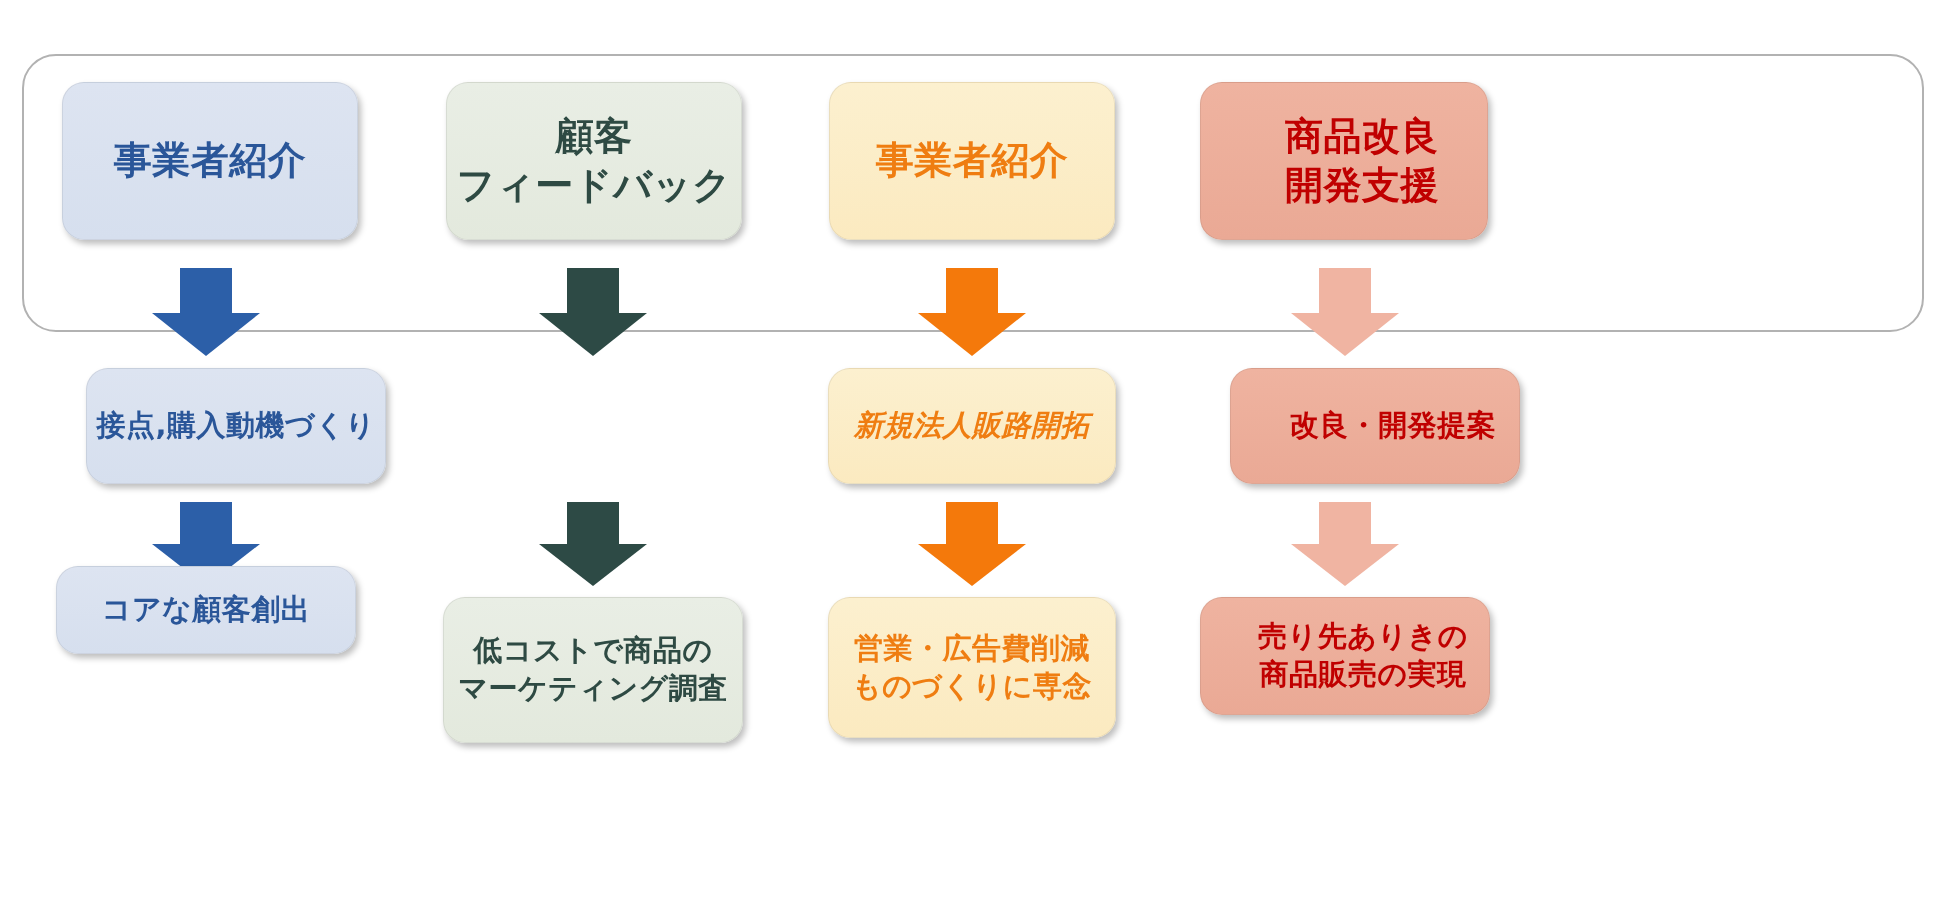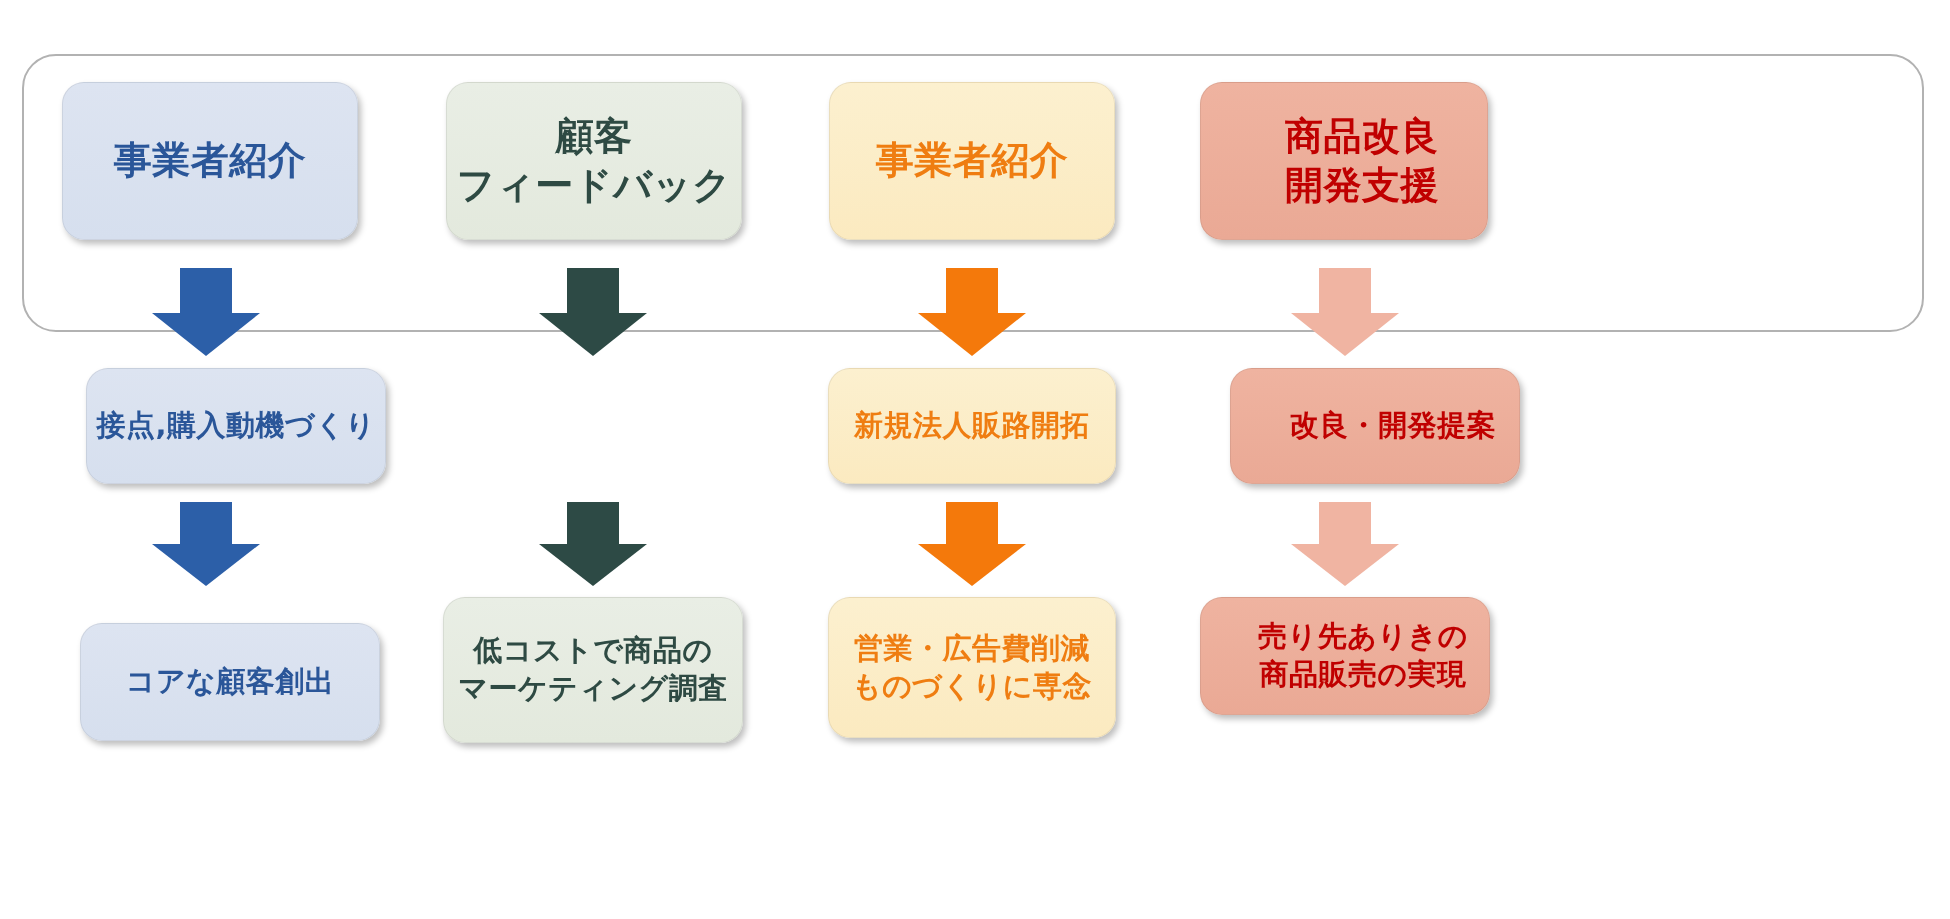--- a/index.html
+++ b/index.html
@@ -76,24 +76,24 @@
 
   
   .c0 { left: 62px;   width: 296px; }
   .c1 { left: 446px;  width: 296px; }
   .c2 { left: 829px;  width: 286px; }
   .c3 { left: 1200px; width: 288px; padding-left: 36px; }
 
   
   .row2.c0 { left: 56px;  width: 300px; margin-left: 30px; }
   .row2.c1 { left: 443px; width: 300px; }
-  .row2.c2 { left: 828px; width: 288px; }
+  .row2.c2 { left: 828px; width: 288px; font-style: italic; }
   .row2.c3 { left: 1200px;width: 290px; margin-left: 30px; }
 
-  .row3.c0 { left: 56px;  width: 300px; top: 623px; height: 118px; margin-left: 24px;}
+  .row3.c0 { left: 56px;  width: 300px; top: 566px; height: 88px;}
   .row3.c1 { left: 443px; width: 300px; top: 597px; height: 146px;}
   .row3.c2 { left: 828px; width: 288px; top: 597px; height: 141px;}
   .row3.c3 { left: 1200px;width: 290px; top: 597px; height: 118px;}
 
   
   .t-blue   { background: linear-gradient(180deg,#dde4f1 0%, #d6dfee 100%); color: #2a5699; }
   .t-green  { background: linear-gradient(180deg,#e9eee5 0%, #e3e9dd 100%); color: #2e4a43; }
   .t-orange { background: linear-gradient(180deg,#fcf0cf 0%, #fbeac0 100%); color: #ef7d11; }
   .t-red    { background: linear-gradient(180deg,#efb3a0 0%, #eaa995 100%); color: #c00000; }
 

